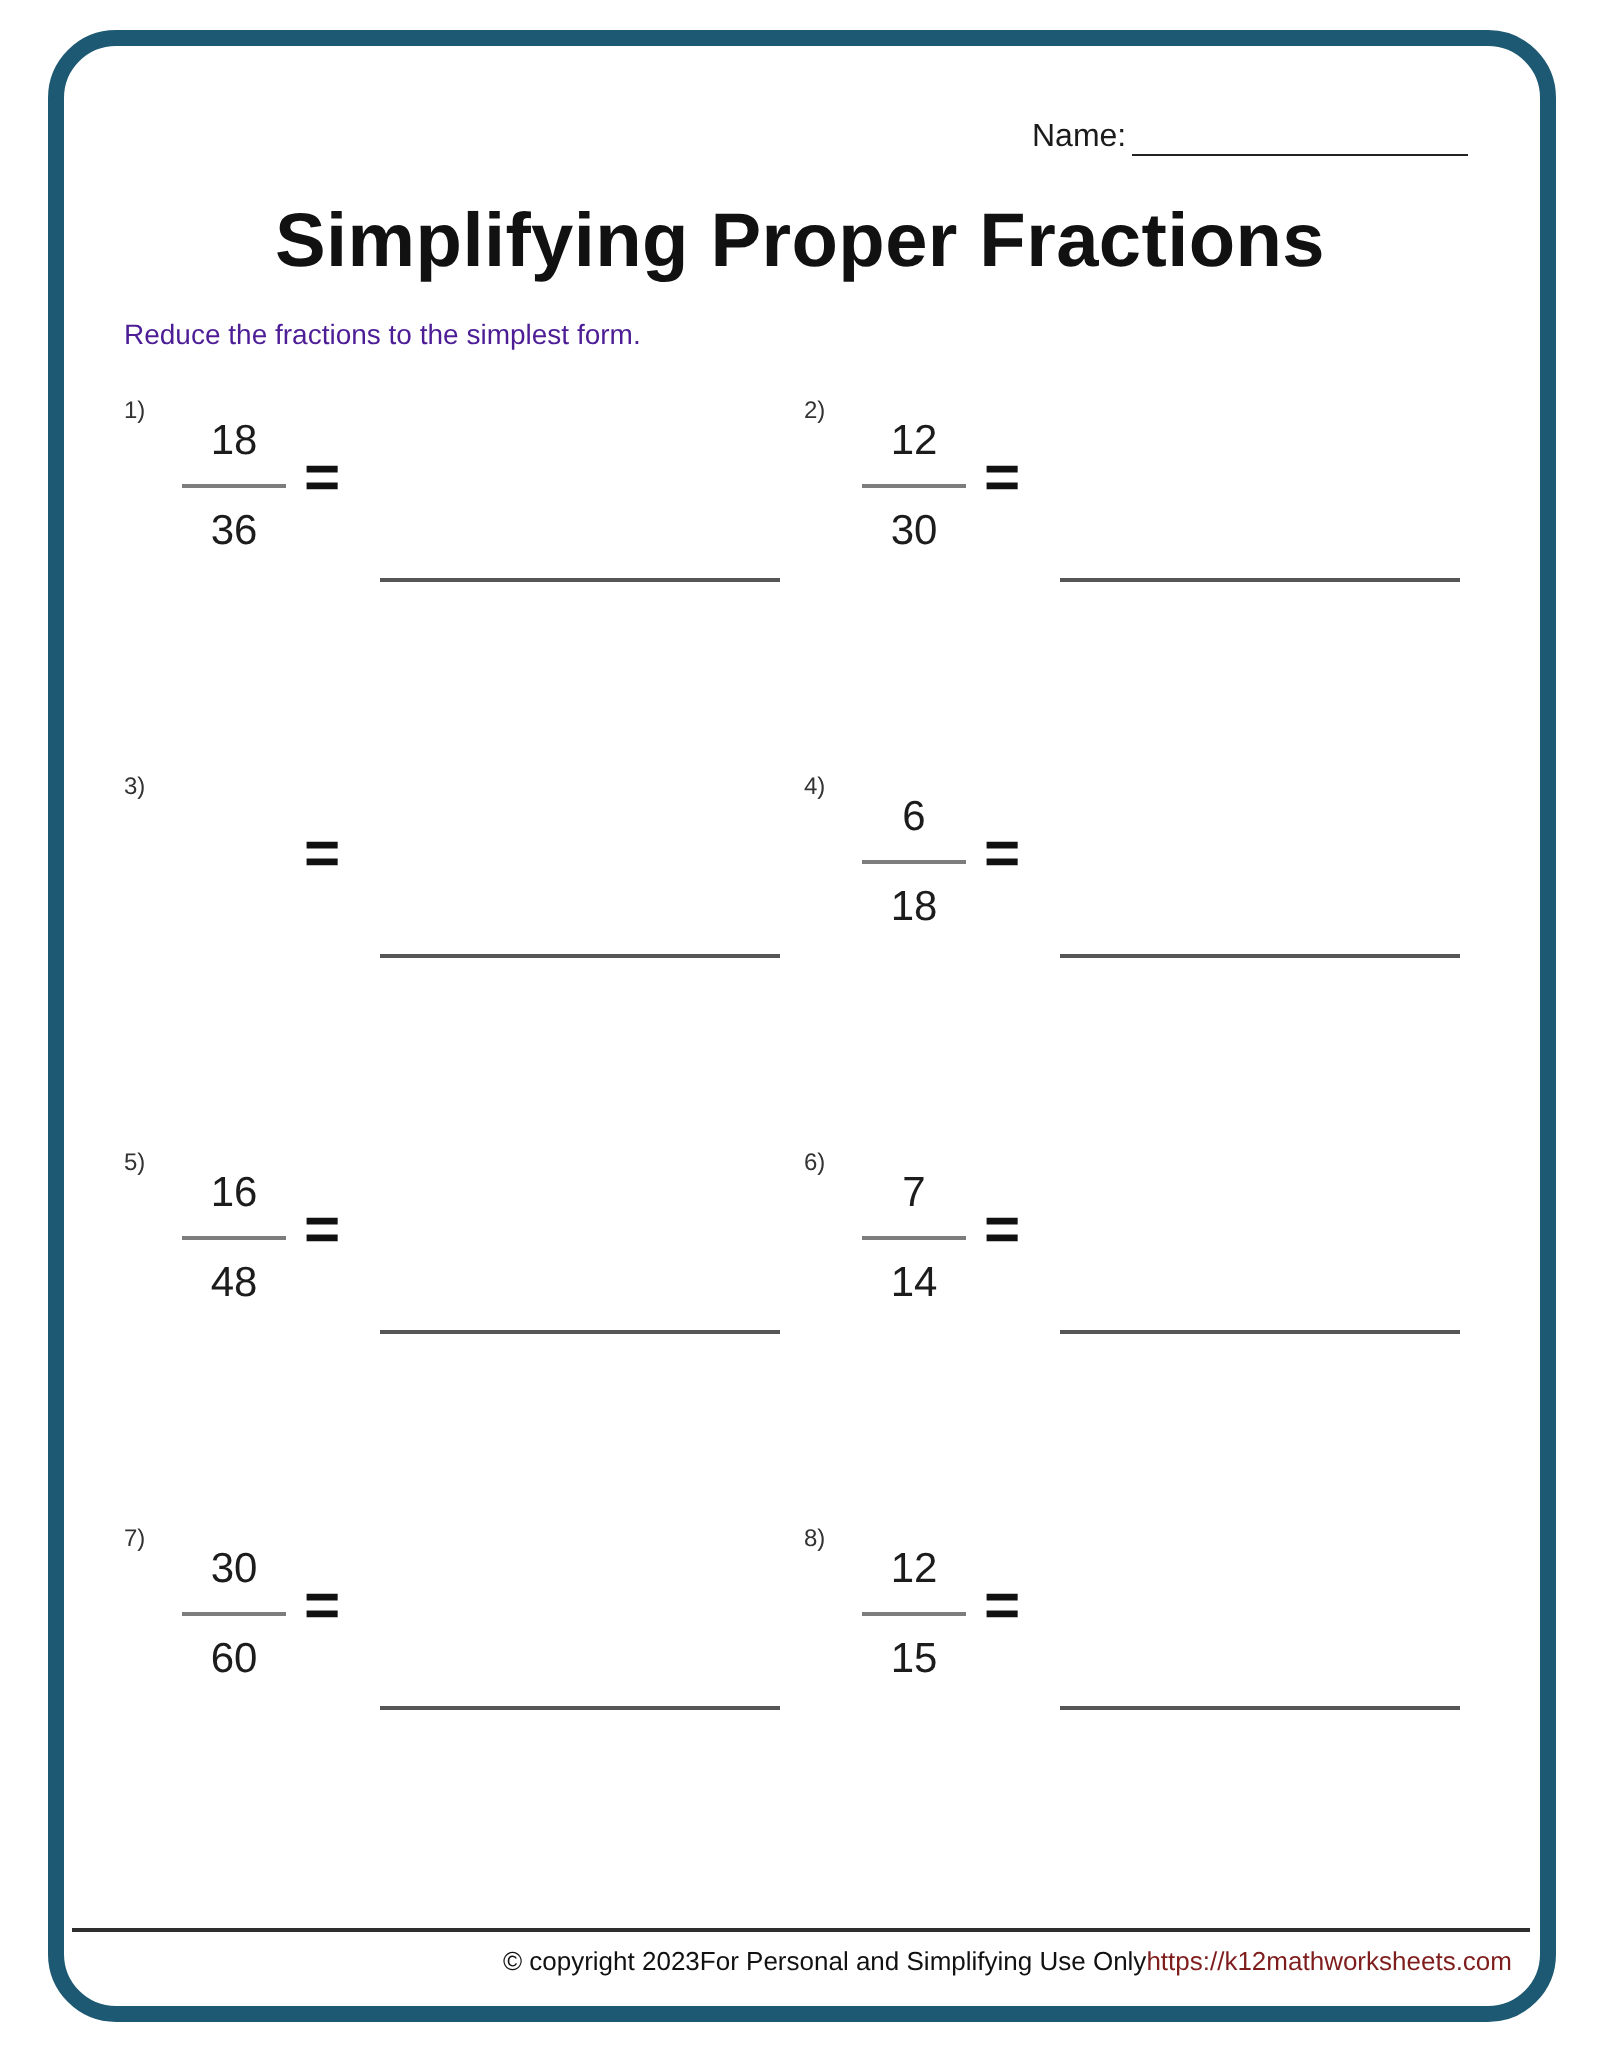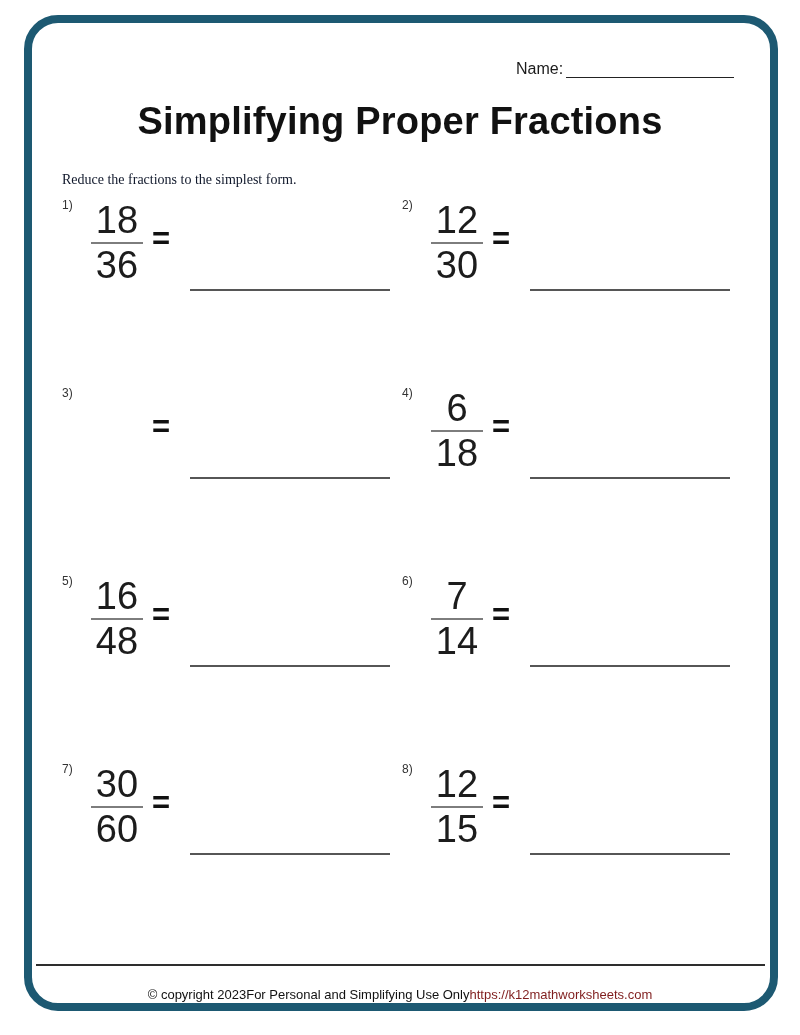--- a/index.html
+++ b/index.html
@@ -40,24 +40,23 @@
     top: 100px; left: 0;
     width: 100%;
     text-align: center;
     font-size: 38px;
     font-weight: 700;
     color: #111111;
     letter-spacing: 0.2px;
   }
   .instruction {
     position: absolute;
-    top: 172px; left: 62px;
+    top: 159px; left: 62px;
     font-size: 14px;
-    color: #0f172a;
-    font-family: Liberation Serif, serif;
+    color: #4c1d95;
   }
   .problems {
     position: absolute;
     left: 62px; top: 196px;
     display: grid;
     grid-template-columns: 340px 340px;
     grid-auto-rows: 188px;
   }
   .problem { position: relative; }
   .pnum {
@@ -66,21 +65,21 @@
     font-size: 12px;
     color: #333333;
   }
   .frac {
     position: absolute;
     left: 26px; top: 5px;
     width: 58px;
     text-align: center;
   }
   .fnum, .fden {
-    font-size: 38px;
+    font-size: 21px;
     line-height: 39px;
     color: #1c1c1c;
   }
   .fbar {
     width: 52px; height: 2px;
     background: #7d7d7d;
     margin: 2px auto;
   }
   .eq {
     position: absolute;
@@ -99,24 +98,23 @@
     position: absolute;
     left: 36px; top: 964px;
     width: 729px;
     border-top: 2px solid #2e2e2e;
   }
   .footer {
     position: absolute;
     left: 44px; top: 973px;
     width: 712px;
     display: flex;
-    justify-content: center;
+    justify-content: flex-end;
     font-size: 13px;
     color: #111111;
-    margin-top: 14px;
   }
   .footer .url { color: #7f1d1d; text-decoration: none; }
 </style>
 </head>
 <body>
 
 <div class="page">
 
   <div class="border-frame"></div>
 

